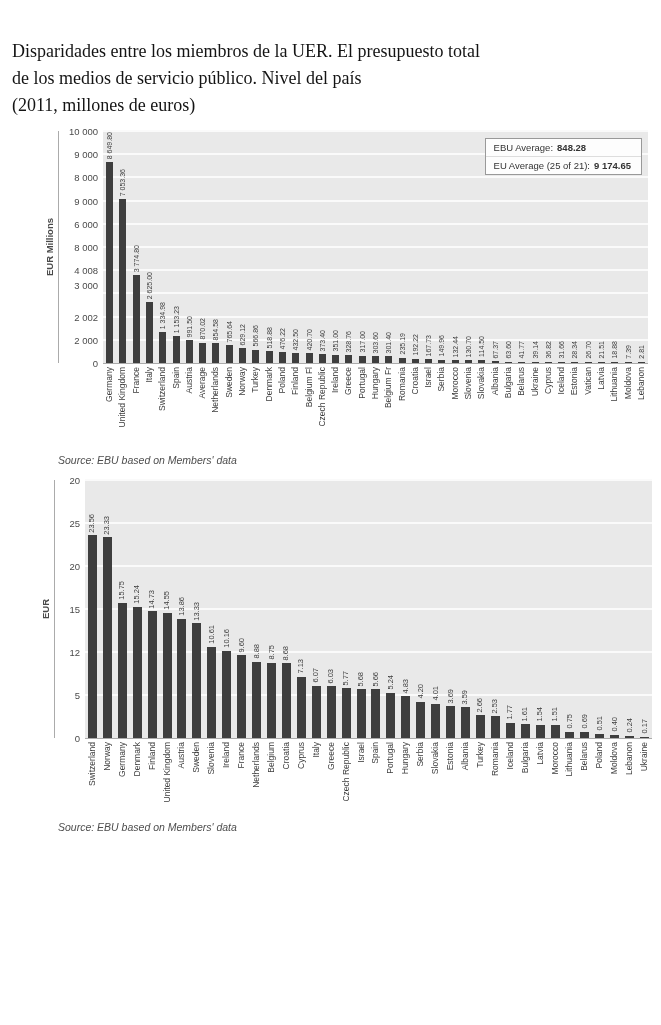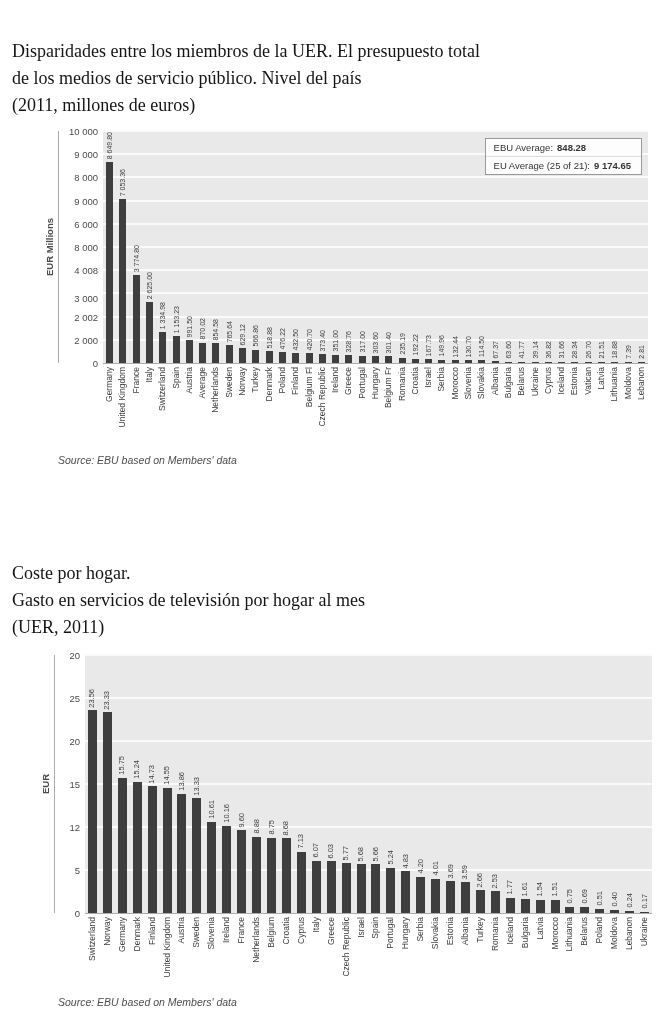--- a/index.html
+++ b/index.html
@@ -49,21 +49,21 @@
 (2011, millones de euros)</h2>
 
   <figure class="figure c0" style="margin-block:10px 0;margin-inline:40px 0;">
     <div class="ycol">
       <span class="ylabel">EUR Millions</span>
     </div>
     <div class="yaxis">
         <div class="ytick" style="bottom: -6px;">0</div>
         <div class="ytick" style="bottom: 17.2px;">2 000</div>
         <div class="ytick" style="bottom: 40.4px;">2 002</div>
-        <div class="ytick" style="bottom: 59px;">3 000</div>
+        <div class="ytick" style="bottom: 72px;">3 000</div>
         <div class="ytick" style="bottom: 86.8px;">4 008</div>
         <div class="ytick" style="bottom: 110px;">8 000</div>
         <div class="ytick" style="bottom: 133.2px;">6 000</div>
         <div class="ytick" style="bottom: 156.4px;">9 000</div>
         <div class="ytick" style="bottom: 179.6px;">8 000</div>
         <div class="ytick" style="bottom: 202.8px;">9 000</div>
         <div class="ytick" style="bottom: 226px;">10 000</div>
       </div>
     <div class="plotwrap">
       <div class="plot">
@@ -209,23 +209,20 @@
           <div class="clabel" style="left: 492.976px;">Latvia</div>
           <div class="clabel" style="left: 506.268px;">Lithuania</div>
           <div class="clabel" style="left: 519.561px;">Moldova</div>
           <div class="clabel" style="left: 532.854px;">Lebanon</div>
         </div>
     </div>
   </figure>
 
   <p class="source">Source: EBU based on Members' data</p>
 
-  <h2 id="title-cost" class="chart-title">Coste por hogar.
-Gasto en servicios de televisión por hogar al mes
-(UER, 2011)</h2>
 
   <figure class="figure c1" style="margin-block:14px 0;margin-inline:36px 0;">
     <div class="ycol">
       <span class="ylabel">EUR</span>
     </div>
     <div class="yaxis">
         <div class="ytick" style="bottom: -6px;">0</div>
         <div class="ytick" style="bottom: 37px;">5</div>
         <div class="ytick" style="bottom: 80px;">12</div>
         <div class="ytick" style="bottom: 123px; margin-left: 28px;">15</div>

